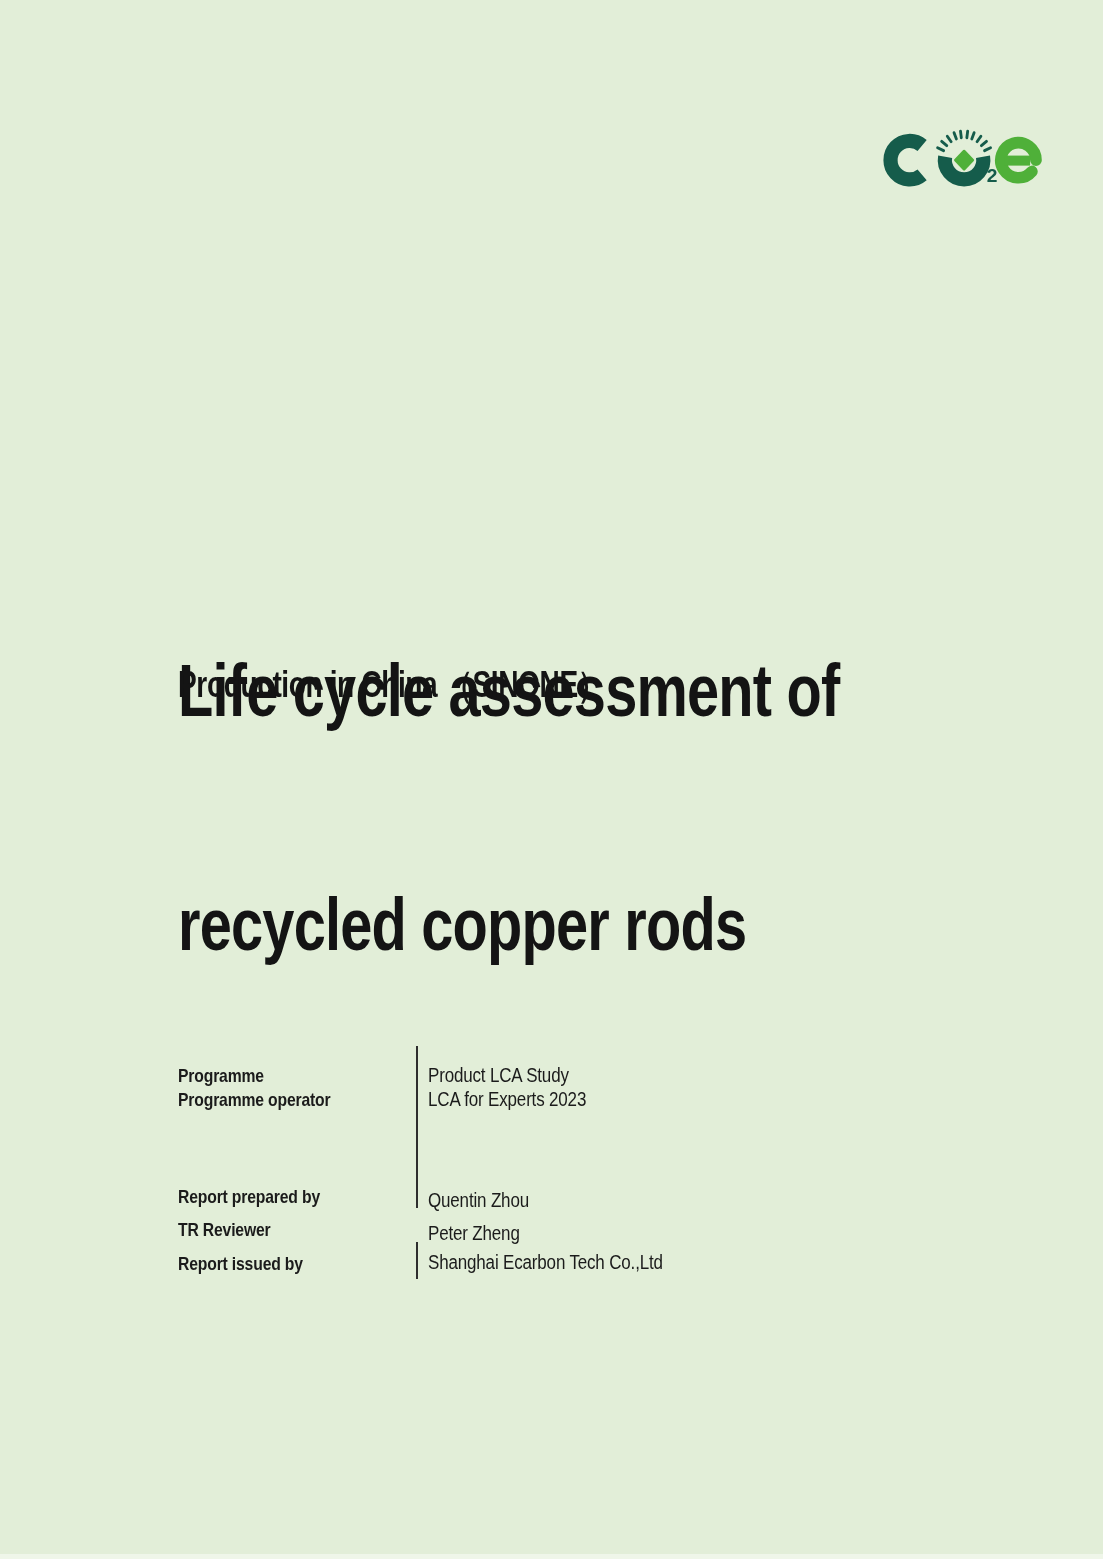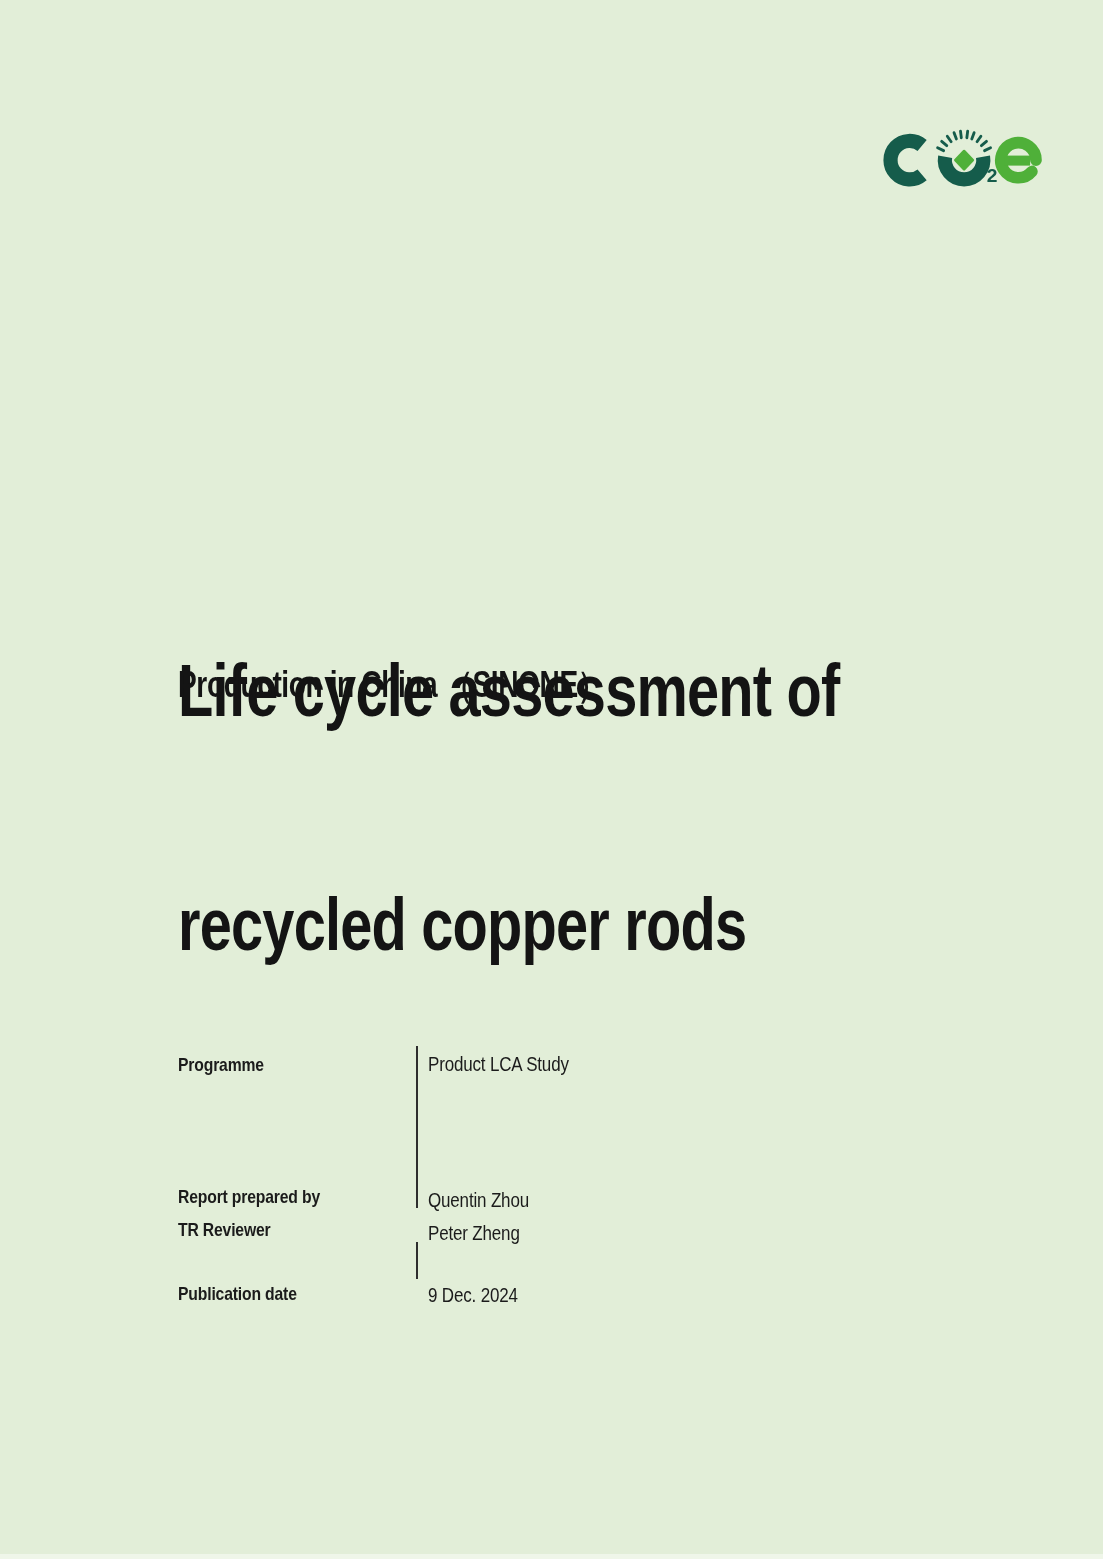--- a/index.html
+++ b/index.html
@@ -120,32 +120,36 @@
     <div>Life cycle assessment of</div>
     <div>recycled copper rods</div>
   </div>
 
   <div class="subtitle">Production in China （SINONE）</div>
 
   <div class="meta-table">
     <div class="vline seg1"></div>
     <div class="vline seg2"></div>
 
-    <div class="mrow" style="top:4px">
+    <div class="mrow" style="top:15px">
       <span class="mlabel">Programme</span>
       <span class="mvalue" style="top:-1px">Product LCA Study</span>
+    </div>
+    <div class="mrow" style="top:39px">
+      <span class="mlabel">Programme operator</span>
+      <span class="mvalue" style="top:-1px">LCA for Experts 2023</span>
     </div>
     <div class="mrow" style="top:169px">
       <span class="mlabel">TR Reviewer</span>
       <span class="mvalue" style="top:3px">Peter Zheng</span>
     </div>
     <div class="mrow" style="top:136px">
       <span class="mlabel">Report prepared by</span>
       <span class="mvalue" style="top:3px">Quentin Zhou</span>
     </div>
-    <div class="mrow" style="top:233px">
-      <span class="mlabel">Publication date</span>
-      <span class="mvalue" style="top:1px">9 Dec. 2024</span>
+    <div class="mrow" style="top:203px">
+      <span class="mlabel">Report issued by</span>
+      <span class="mvalue" style="top:-2px">Shanghai Ecarbon Tech Co.,Ltd</span>
     </div>
   </div>
 
   <div class="bottom-edge"></div>
 </div>
 
 </body></html>

